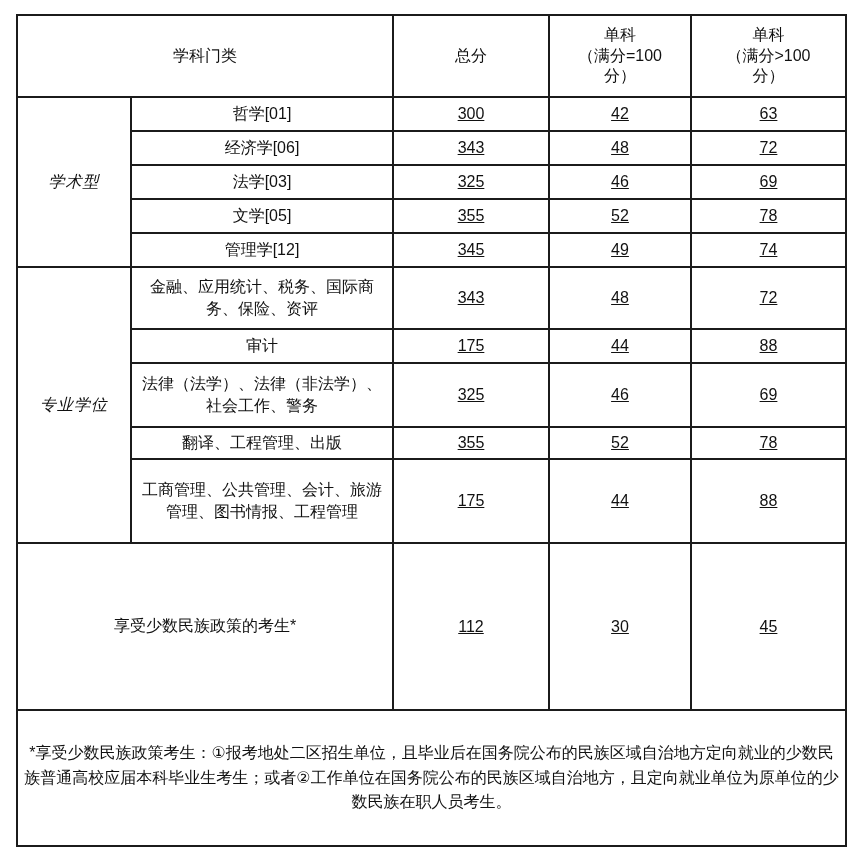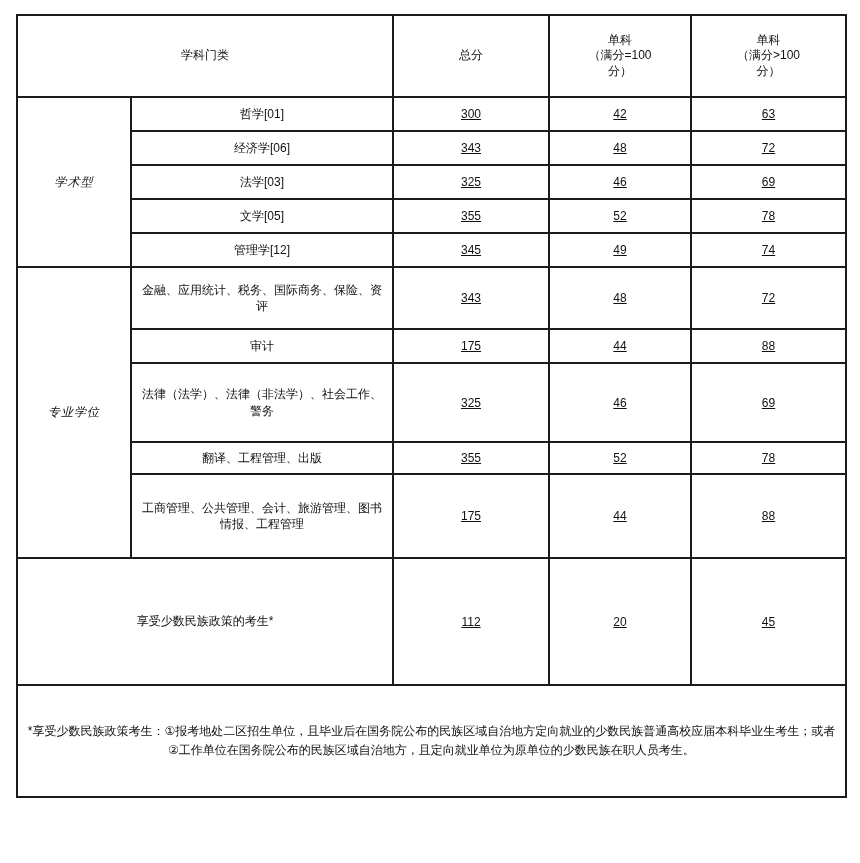--- a/index.html
+++ b/index.html
@@ -16,44 +16,44 @@
     padding: 14px 15px 0 16px;
     background: #ffffff;
   }
   table.score-table {
     border-collapse: collapse;
     table-layout: fixed;
     width: 829px;
   }
   table.score-table td, table.score-table th {
     border: 2px solid #1b1b1b;
-    font-size: 12px;
+    font-size: 16px;
     font-weight: normal;
     vertical-align: middle;
     text-align: center;
     padding: 2px 6px;
     box-sizing: border-box;
     overflow: hidden;
   }
   
   col.c-group { width: 114px; }
   col.c-subject { width: 262px; }
   col.c-total { width: 156px; }
   col.c-s100 { width: 142px; }
   col.c-sgt100 { width: 155px; }
 
   th.hdr { line-height: 1.3; white-space: pre-line; font-weight: normal; }
   tr.r-header { height: 82px; }
   tr.r-std { height: 34px; }
   tr.r-fin { height: 62px; }
-  tr.r-law { height: 79px; }
+  tr.r-law { height: 64px; }
   tr.r-trans { height: 32px; }
   tr.r-mgmt { height: 84px; }
-  tr.r-special { height: 127px; }
-  tr.r-note { height: 112px; }
+  tr.r-special { height: 167px; }
+  tr.r-note { height: 136px; }
 
   td.group-cell { font-weight: 600; letter-spacing: 1px; font-style: italic; }
   td.subject-cell {
     text-align: left;
     padding-left: 9px;
     padding-right: 9px;
     font-weight: 600;
     line-height: 1.35;
   }
   td.num-cell { font-weight: normal; text-decoration: underline; }
@@ -152,21 +152,21 @@
     <tr class="r-mgmt">
       <td class="subject-cell">工商管理、公共管理、会计、旅游管理、图书情报、工程管理</td>
       <td class="num-cell">175</td>
       <td class="num-cell">44</td>
       <td class="num-cell">88</td>
     </tr>
 
     <tr class="r-special">
       <td class="special-cell" colspan="2">享受少数民族政策的考生*</td>
       <td class="num-cell">112</td>
-      <td class="num-cell">20</td>
+      <td class="num-cell">30</td>
       <td class="num-cell">45</td>
     </tr>
 
     <tr class="r-note">
       <td class="note-cell" colspan="5">*享受少数民族政策考生：①报考地处二区招生单位，且毕业后在国务院公布的民族区域自治地方定向就业的少数民族普通高校应届本科毕业生考生；或者②工作单位在国务院公布的民族区域自治地方，且定向就业单位为原单位的少数民族在职人员考生。</td>
     </tr>
   </tbody>
     </table>
 </div>
 

